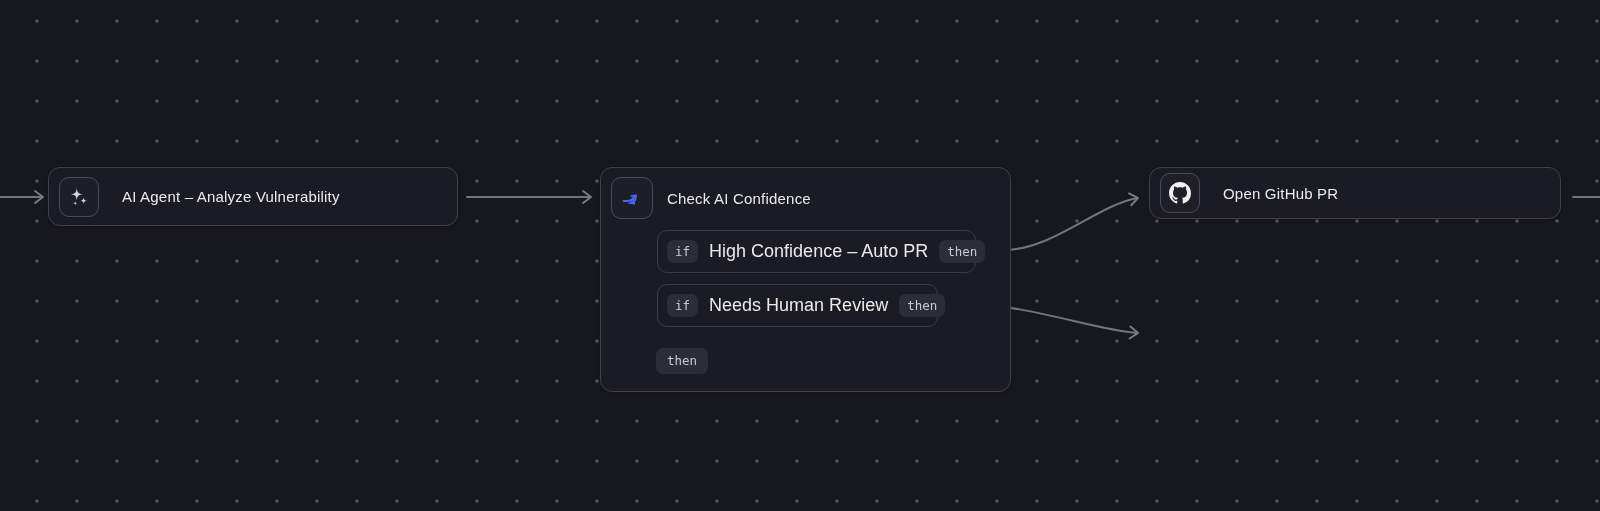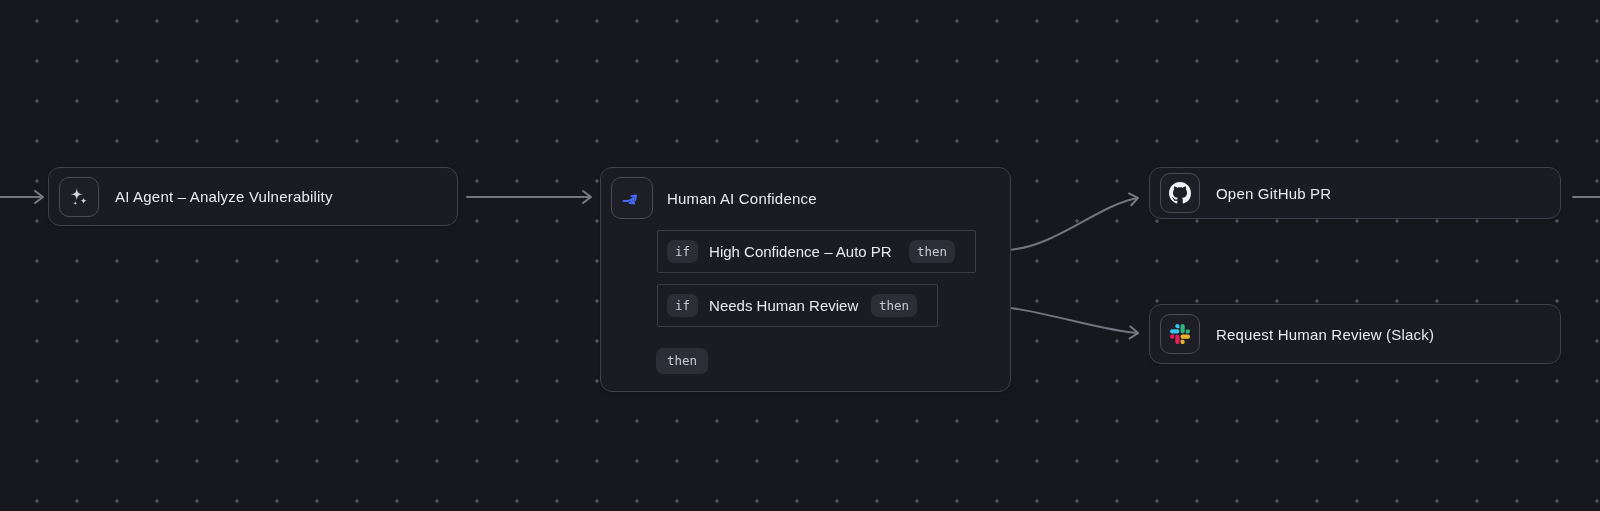--- a/index.html
+++ b/index.html
@@ -13,21 +13,21 @@
     background-position:17px 1px;
     font-family:"Liberation Sans", sans-serif;
   }
   .connectors{position:absolute;inset:0;width:1600px;height:511px;}
   .node{
     position:absolute;
     background:#1b1b23;
     border:1px solid #41414c;
     border-radius:12px;
     display:flex;align-items:center;
-    padding-left:10px;gap:16px;
+    padding-left:10px;gap:23px;
     box-shadow:0 1px 3px rgba(0,0,0,.25);
     box-sizing:border-box;
   }
   .icon-box{
     width:38px;height:38px;flex:0 0 38px;
     border:1px solid #4b4b57;
     border-radius:10px;
     background:rgba(255,255,255,.015);
     display:flex;align-items:center;justify-content:center;
   }
@@ -40,30 +40,30 @@
     border:1px solid #41414c;
     border-radius:12px;
     box-shadow:0 1px 3px rgba(0,0,0,.25);
     box-sizing:border-box;
   }
   .group-head{position:absolute;left:10px;top:9px;display:flex;align-items:center;gap:14px;}
   .group-head .icon-box{width:40px;height:40px;flex:0 0 40px;}
   .branch{
     position:absolute;
     border:1px solid #3c3c47;
-    border-radius:2px;
+    border-radius:10px;
     background:#1b1b23;
     display:flex;align-items:center;
     gap:11px;
     padding:0 20px 0 9px;
     box-sizing:border-box;
   }
   .branch-1{left:56px;top:62px;width:319px;height:43px;}
   .branch-2{left:56px;top:116px;width:281px;height:43px;}
-  .branch-label{font-size:15px;font-weight:500;color:#e9e9ee;white-space:nowrap;}
+  .branch-label{font-size:18px;font-weight:500;color:#e9e9ee;white-space:nowrap;}
   .kw{
     font-family:"DejaVu Sans Mono", monospace;
     font-size:12.5px;color:#c9c9d3;
     background:#2d2d37;
     border-radius:7px;
     padding:4px 8px;
     line-height:1.25;
   }
   .kw-then{margin-left:auto;}
   .kw-else{position:absolute;left:55px;top:180px;padding:5px 11px;}
@@ -115,21 +115,21 @@
   <div class="group">
     <div class="group-head">
       <div class="icon-box">
         <svg width="22" height="22" viewBox="0 0 22 22">
           <g fill="none" stroke="#4468f2" stroke-width="1.9" stroke-linecap="round">
             <path d="M2.5 14 H6.5 C9 14 10.2 13 11.8 11.5 L14.6 8.7" marker-end="url(#bah)"></path>
             <path d="M9.5 13 L12.9 16.2" marker-end="url(#bah)"></path>
           </g>
         </svg>
       </div>
-      <span class="node-label">Human AI Confidence</span>
+      <span class="node-label">Check AI Confidence</span>
     </div>
 
     <div class="branch branch-1">
       <span class="kw">if</span>
       <span class="branch-label">High Confidence – Auto PR</span>
       <span class="kw kw-then">then</span>
     </div>
 
     <div class="branch branch-2">
       <span class="kw">if</span>
@@ -142,25 +142,14 @@
 
   <div class="node node-github">
     <div class="icon-box">
       <svg width="22" height="22" viewBox="0 0 16 16">
         <path fill="#f0f0f4" d="M8 0C3.58 0 0 3.58 0 8c0 3.54 2.29 6.53 5.47 7.59.4.07.55-.17.55-.38 0-.19-.01-.82-.01-1.49-2.01.37-2.53-.49-2.69-.94-.09-.23-.48-.94-.82-1.13-.28-.15-.68-.52-.01-.53.63-.01 1.08.58 1.23.82.72 1.21 1.87.87 2.33.66.07-.52.28-.87.51-1.07-1.78-.2-3.64-.89-3.64-3.95 0-.87.31-1.59.82-2.15-.08-.2-.36-1.02.08-2.12 0 0 .67-.21 2.2.82.64-.18 1.32-.27 2-.27s1.36.09 2 .27c1.53-1.04 2.2-.82 2.2-.82.44 1.1.16 1.92.08 2.12.51.56.82 1.27.82 2.15 0 3.07-1.87 3.75-3.65 3.95.29.25.54.73.54 1.48 0 1.07-.01 1.93-.01 2.2 0 .21.15.46.55.38A8.01 8.01 0 0 0 16 8c0-4.42-3.58-8-8-8z"></path>
       </svg>
     </div>
     <span class="node-label">Open GitHub PR</span>
   </div>
 
-  <div class="node node-slack">
-    <div class="icon-box">
-      <svg width="20" height="20" viewBox="0 0 122.8 122.8">
-        <path fill="#E01E5A" d="M25.8 77.6c0 7.1-5.8 12.9-12.9 12.9S0 84.7 0 77.6s5.8-12.9 12.9-12.9h12.9v12.9zM32.3 77.6c0-7.1 5.8-12.9 12.9-12.9s12.9 5.8 12.9 12.9v32.3c0 7.1-5.8 12.9-12.9 12.9s-12.9-5.8-12.9-12.9V77.6z"></path>
-        <path fill="#36C5F0" d="M45.2 25.8c-7.1 0-12.9-5.8-12.9-12.9S38.1 0 45.2 0s12.9 5.8 12.9 12.9v12.9H45.2zM45.2 32.3c7.1 0 12.9 5.8 12.9 12.9s-5.8 12.9-12.9 12.9H12.9C5.8 58.1 0 52.3 0 45.2s5.8-12.9 12.9-12.9h32.3z"></path>
-        <path fill="#2EB67D" d="M97 45.2c0-7.1 5.8-12.9 12.9-12.9s12.9 5.8 12.9 12.9-5.8 12.9-12.9 12.9H97V45.2zM90.5 45.2c0 7.1-5.8 12.9-12.9 12.9s-12.9-5.8-12.9-12.9V12.9C64.7 5.8 70.5 0 77.6 0s12.9 5.8 12.9 12.9v32.3z"></path>
-        <path fill="#ECB22E" d="M77.6 97c7.1 0 12.9 5.8 12.9 12.9s-5.8 12.9-12.9 12.9-12.9-5.8-12.9-12.9V97h12.9zM77.6 90.5c-7.1 0-12.9-5.8-12.9-12.9s5.8-12.9 12.9-12.9h32.3c7.1 0 12.9 5.8 12.9 12.9s-5.8 12.9-12.9 12.9H77.6z"></path>
-      </svg>
-    </div>
-    <span class="node-label">Request Human Review (Slack)</span>
-  </div>
 
 </div>
 
 </body></html>

